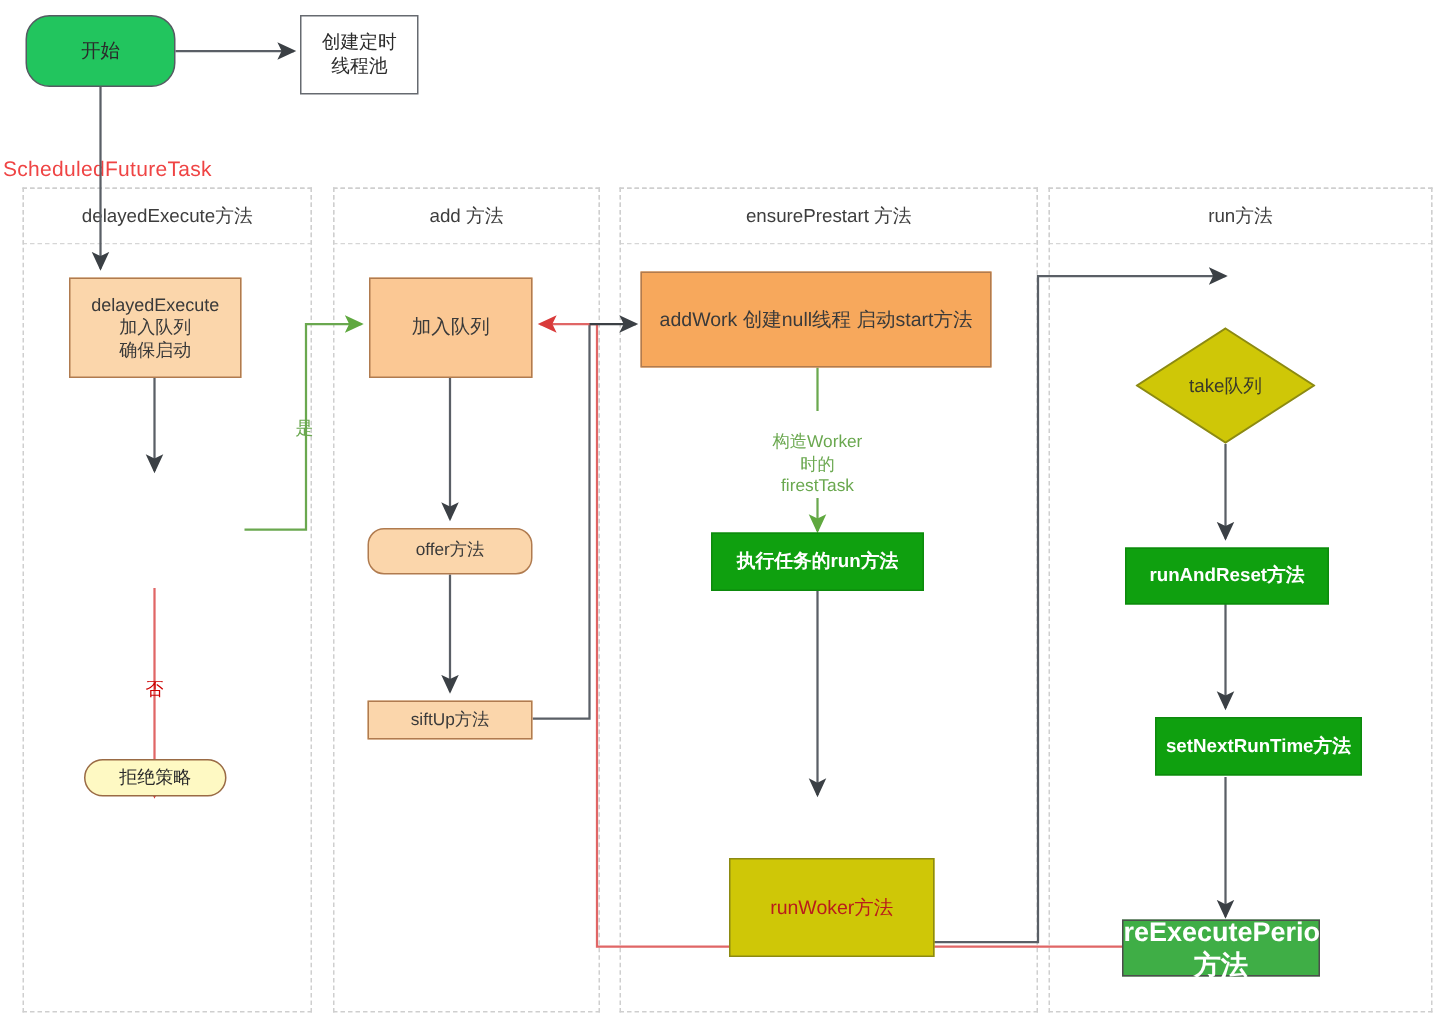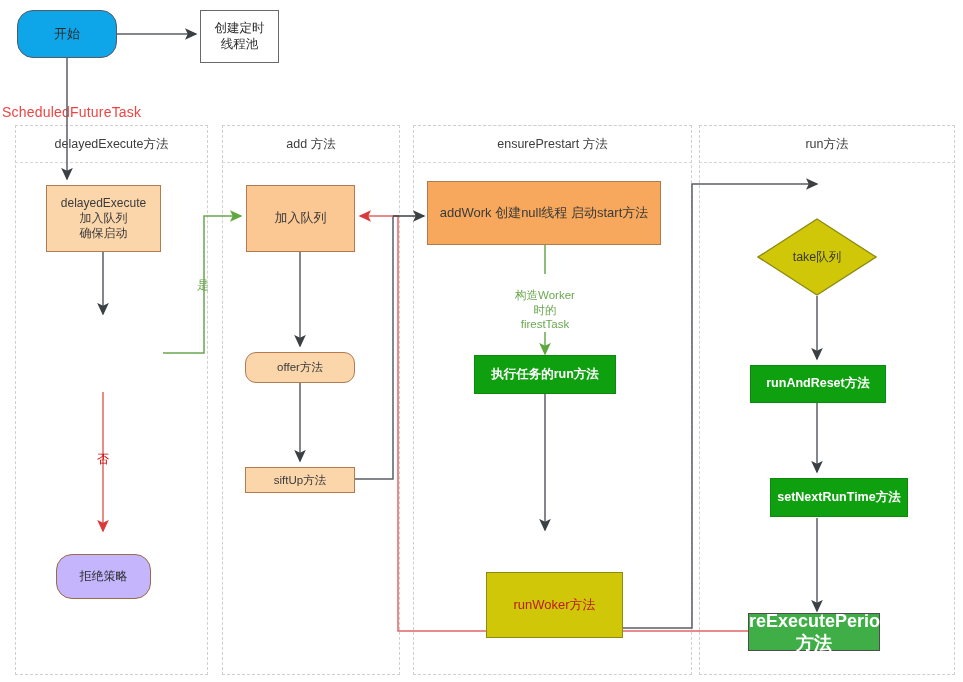--- a/index.html
+++ b/index.html
@@ -11,21 +11,21 @@
     position:relative;
   }
   #canvas{position:absolute;left:0;top:0;width:963px;height:682px;}
   svg.layer{position:absolute;left:0;top:0;width:963px;height:682px;pointer-events:none;}
 
   .node{position:absolute;box-sizing:border-box;display:flex;align-items:center;
         justify-content:center;text-align:center;line-height:1.25;}
   .node span{display:block;width:100%;padding:0 4px;}
 
   
-  .shape-round{border:1.3px solid #555b62;border-radius:16px;background:#0ea5e9;color:#2b2b2b;}
+  .shape-round{border:1.3px solid #555b62;border-radius:16px;background:#22c55e;color:#2b2b2b;}
   .shape-rect {border:1.3px solid #b07b4f;background:#fbd6ab;color:#3a3a3a;}
   .shape-plain{border:1.3px solid #666a70;background:#ffffff;color:#2b2b2b;}
   .shape-green{background:#0fa00f;color:#ffffff;font-weight:bold;border:1px solid #0d8a0d;}
   .shape-green-light{background:#3fae46;color:#ffffff;font-weight:bold;border:1.6px solid #4d4d4d;}
   .shape-yellow{background:#cfc707;color:#b91c1c;border:1.3px solid #8c8a12;margin-top:40px;}
 
   .diamond{position:absolute;}
   .diamond .dlabel{position:absolute;left:0;top:0;width:100%;height:100%;
       display:flex;align-items:center;justify-content:center;text-align:center;}
 
@@ -131,21 +131,21 @@
 线程池</span>
   </div>
 
   <div class="node shape-rect" style="left:46px;top:185px;width:115px;height:67px;font-size:12px;white-space:pre-line;">
     <span>delayedExecute
 加入队列
 确保启动</span>
   </div>
 
 
-  <div class="node shape-round" style="left:56px;top:554px;width:95px;height:45px;font-size:12px;background:#c4b5fd;border-color:#9a6b45;">
+  <div class="node shape-round" style="left:56px;top:506px;width:95px;height:25px;font-size:12px;background:#fef9c3;border-color:#9a6b45;">
     <span>拒绝策略</span>
   </div>
 
   <div class="node shape-rect" style="left:246px;top:185px;width:109px;height:67px;font-size:13px;background:#fbc894;">
     <span>加入队列</span>
   </div>
 
   <div class="node shape-rect" style="left:245px;top:352px;width:110px;height:31px;font-size:11.5px;border-radius:11px;">
     <span>offer方法</span>
   </div>

